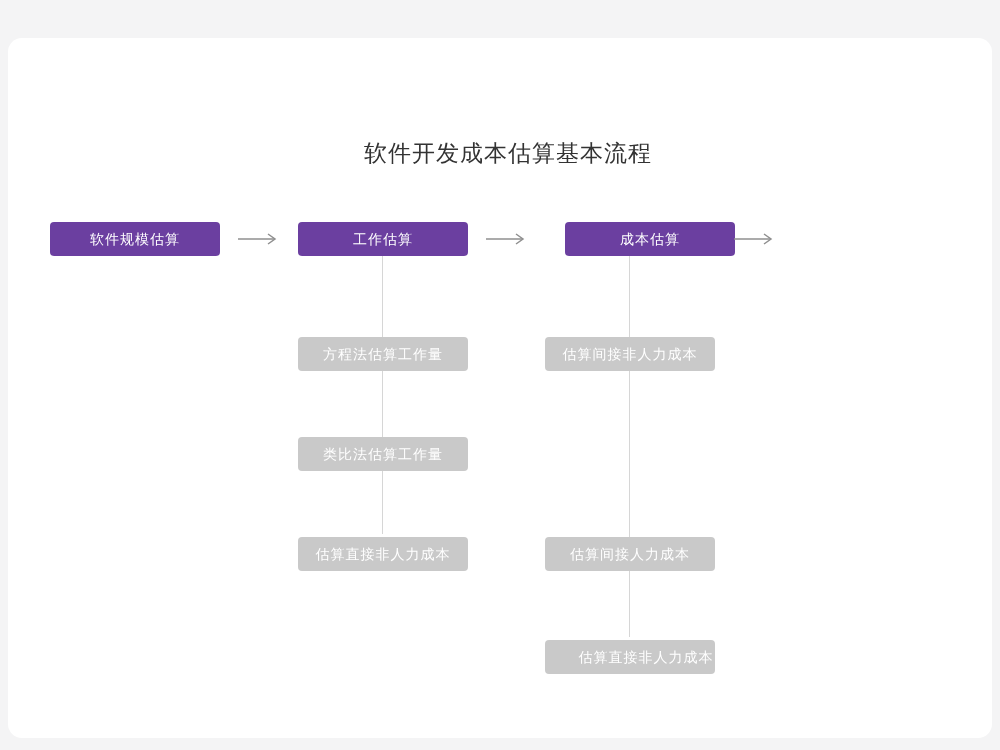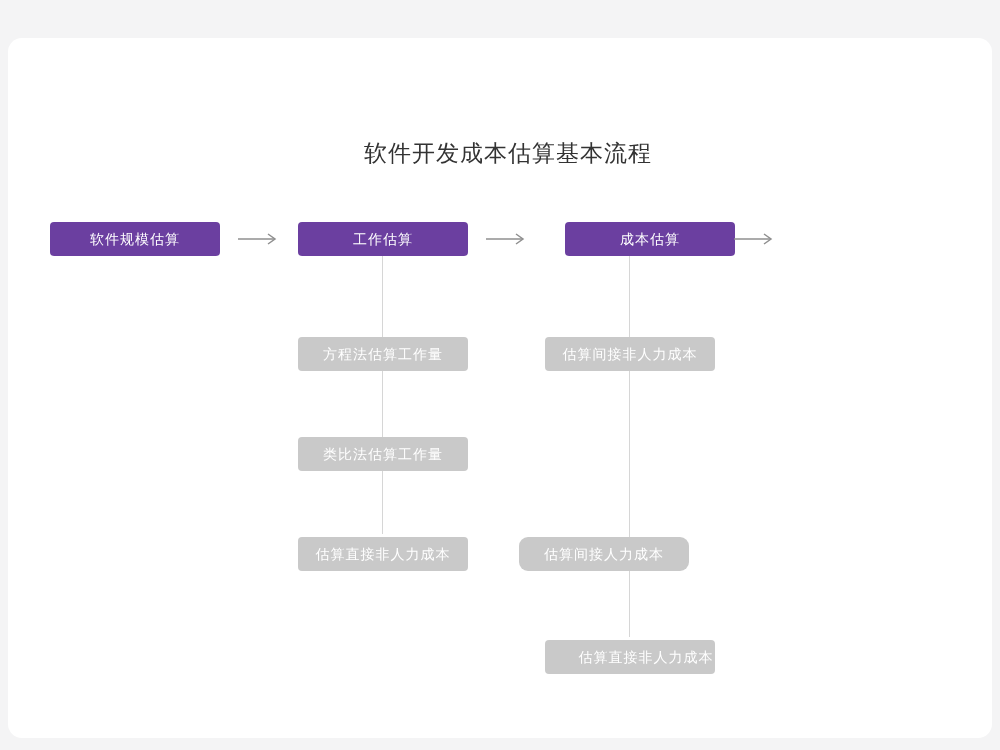--- a/index.html
+++ b/index.html
@@ -90,17 +90,17 @@
     <svg class="arrow" style="left:724px;top:194px;" width="44" height="14" viewBox="0 0 44 14">
       <line x1="2" y1="7" x2="38" y2="7" stroke="currentColor" stroke-width="1.5"></line>
       <path d="M32 2 L39 7 L32 12" fill="none" stroke="currentColor" stroke-width="1.5"></path>
     </svg>
 
     <div class="node sub" style="left:290px;top:279px;">方程法估算工作量</div>
     <div class="node sub" style="left:290px;top:379px;">类比法估算工作量</div>
     <div class="node sub" style="left:290px;top:479px;">估算直接非人力成本</div>
 
     <div class="node sub" style="left:537px;top:279px;">估算间接非人力成本</div>
-    <div class="node sub" style="left:511px;top:479px;border-radius:9px;">估算间接人力成本</div>
+    <div class="node sub" style="left:537px;top:479px;">估算间接人力成本</div>
     <div class="node sub" style="left:537px;top:582px;padding-left:32px;">估算直接非人力成本</div>
 
   </div>
 </div>
 
 </body></html>

